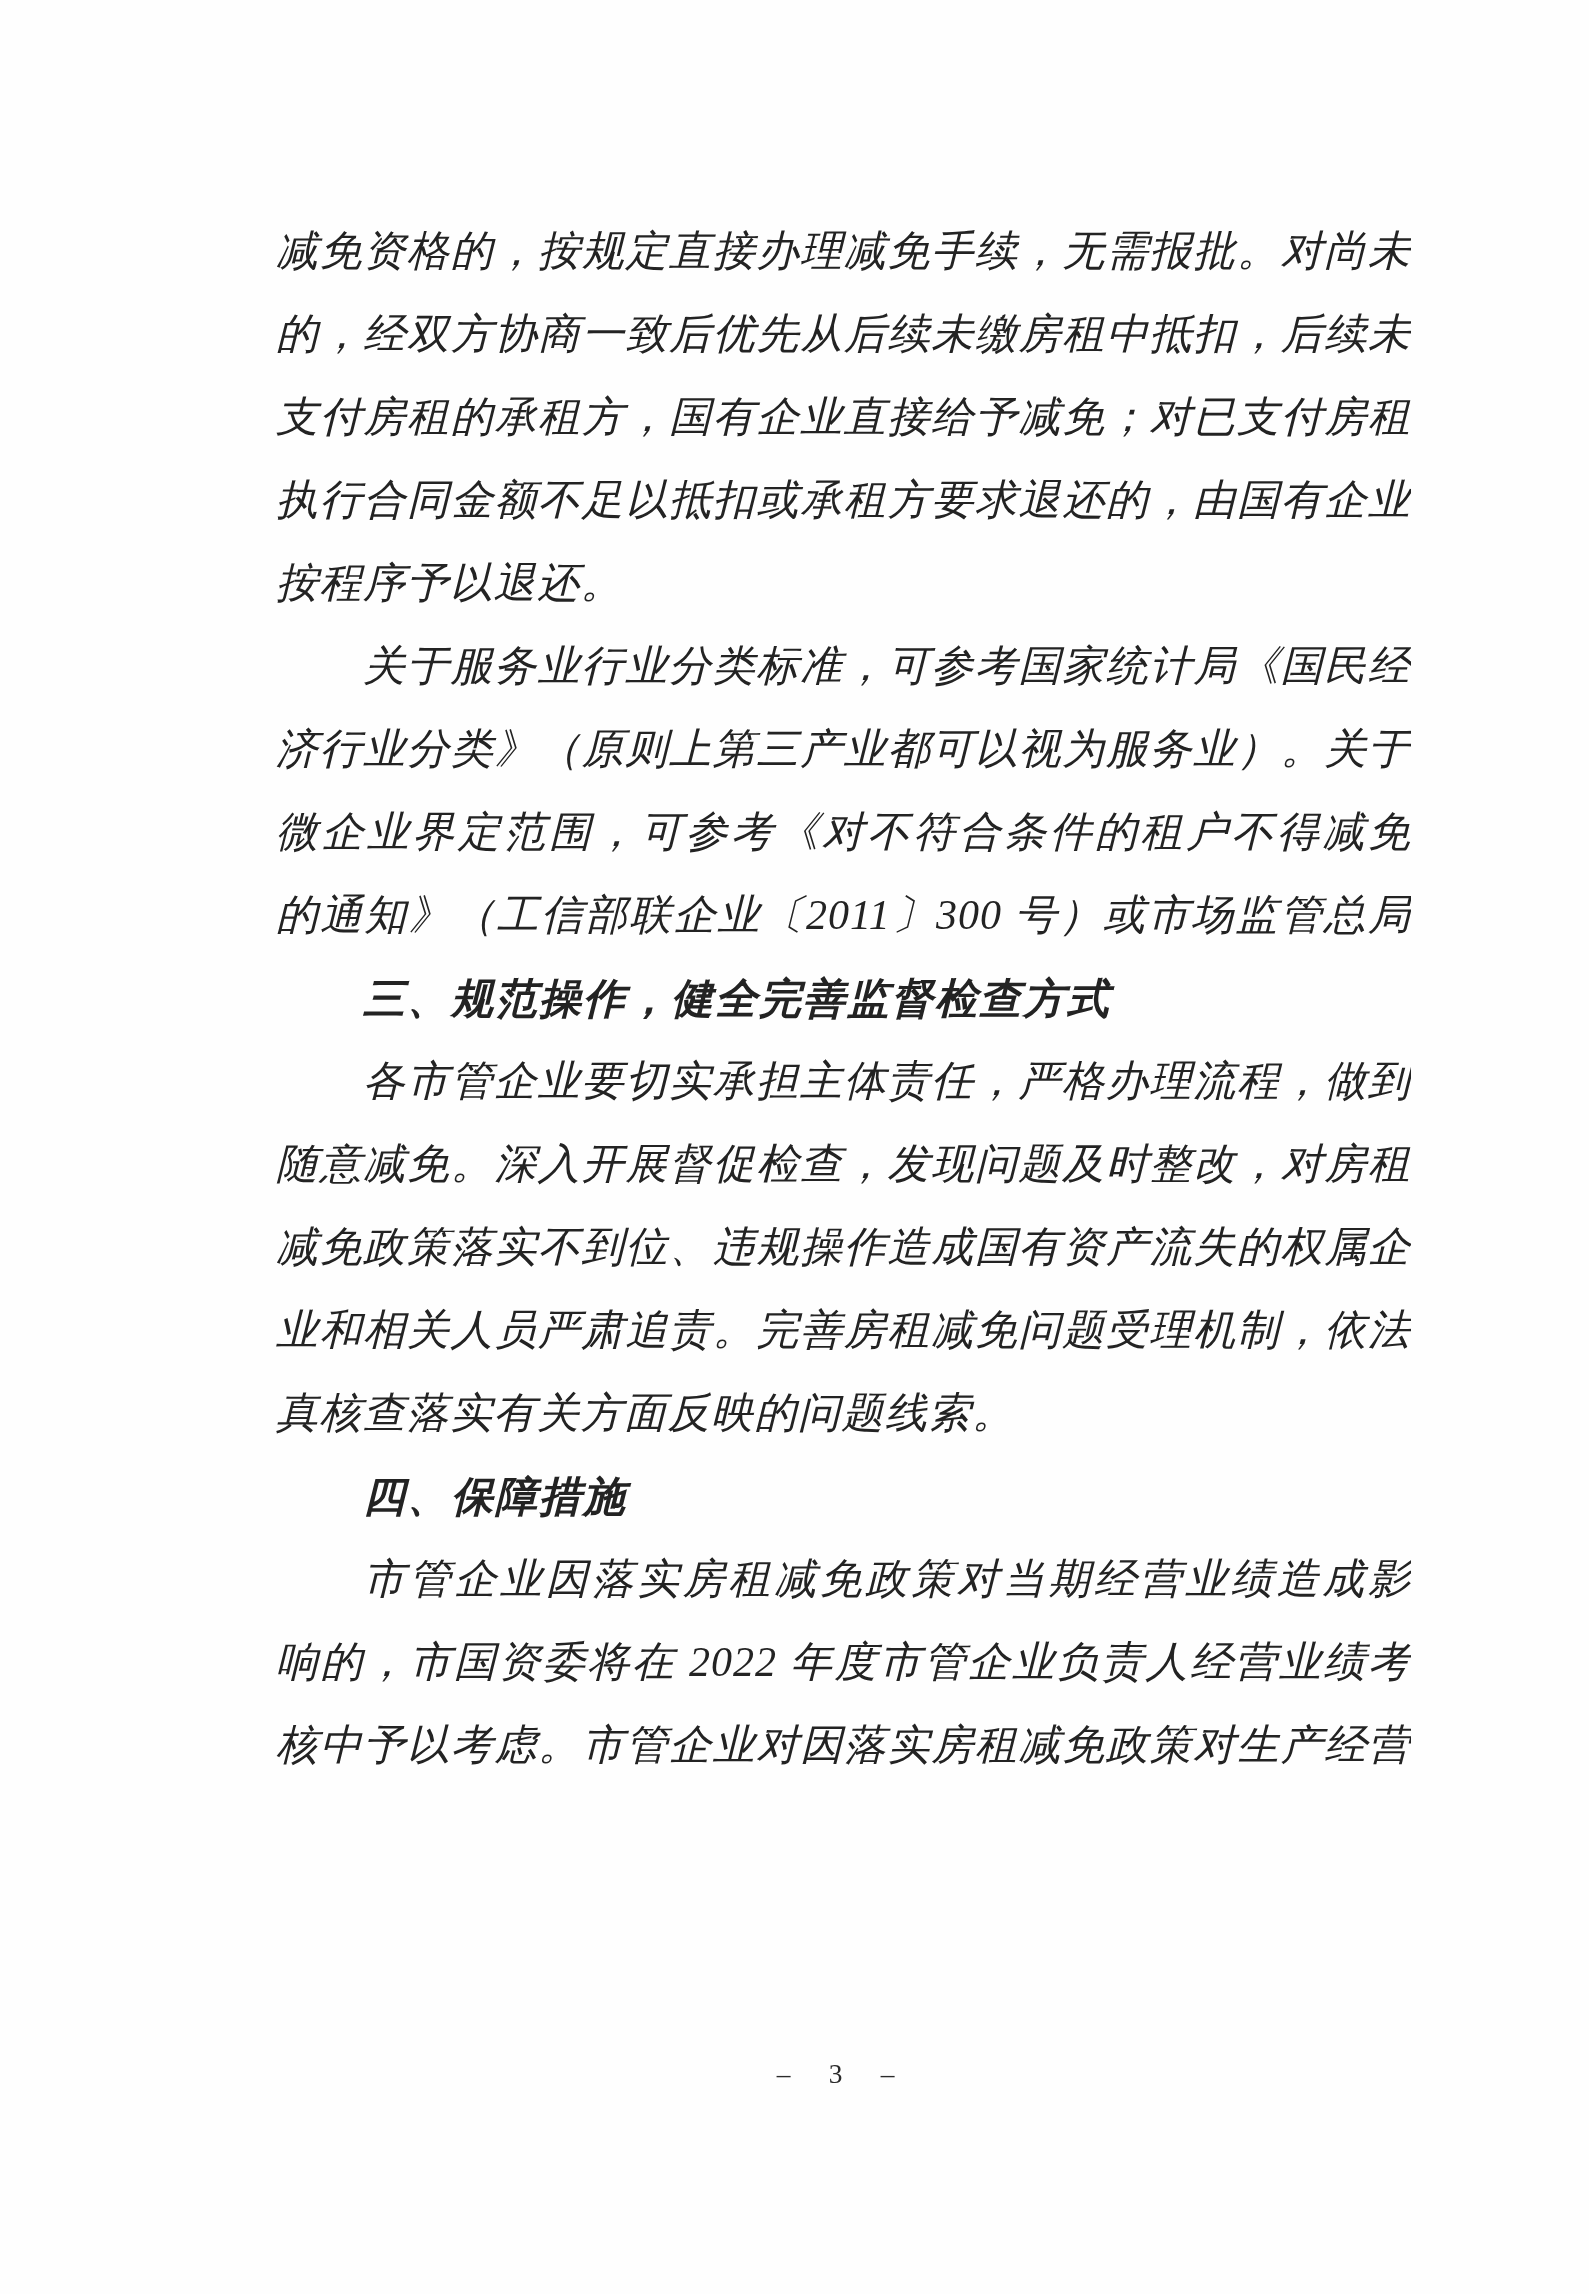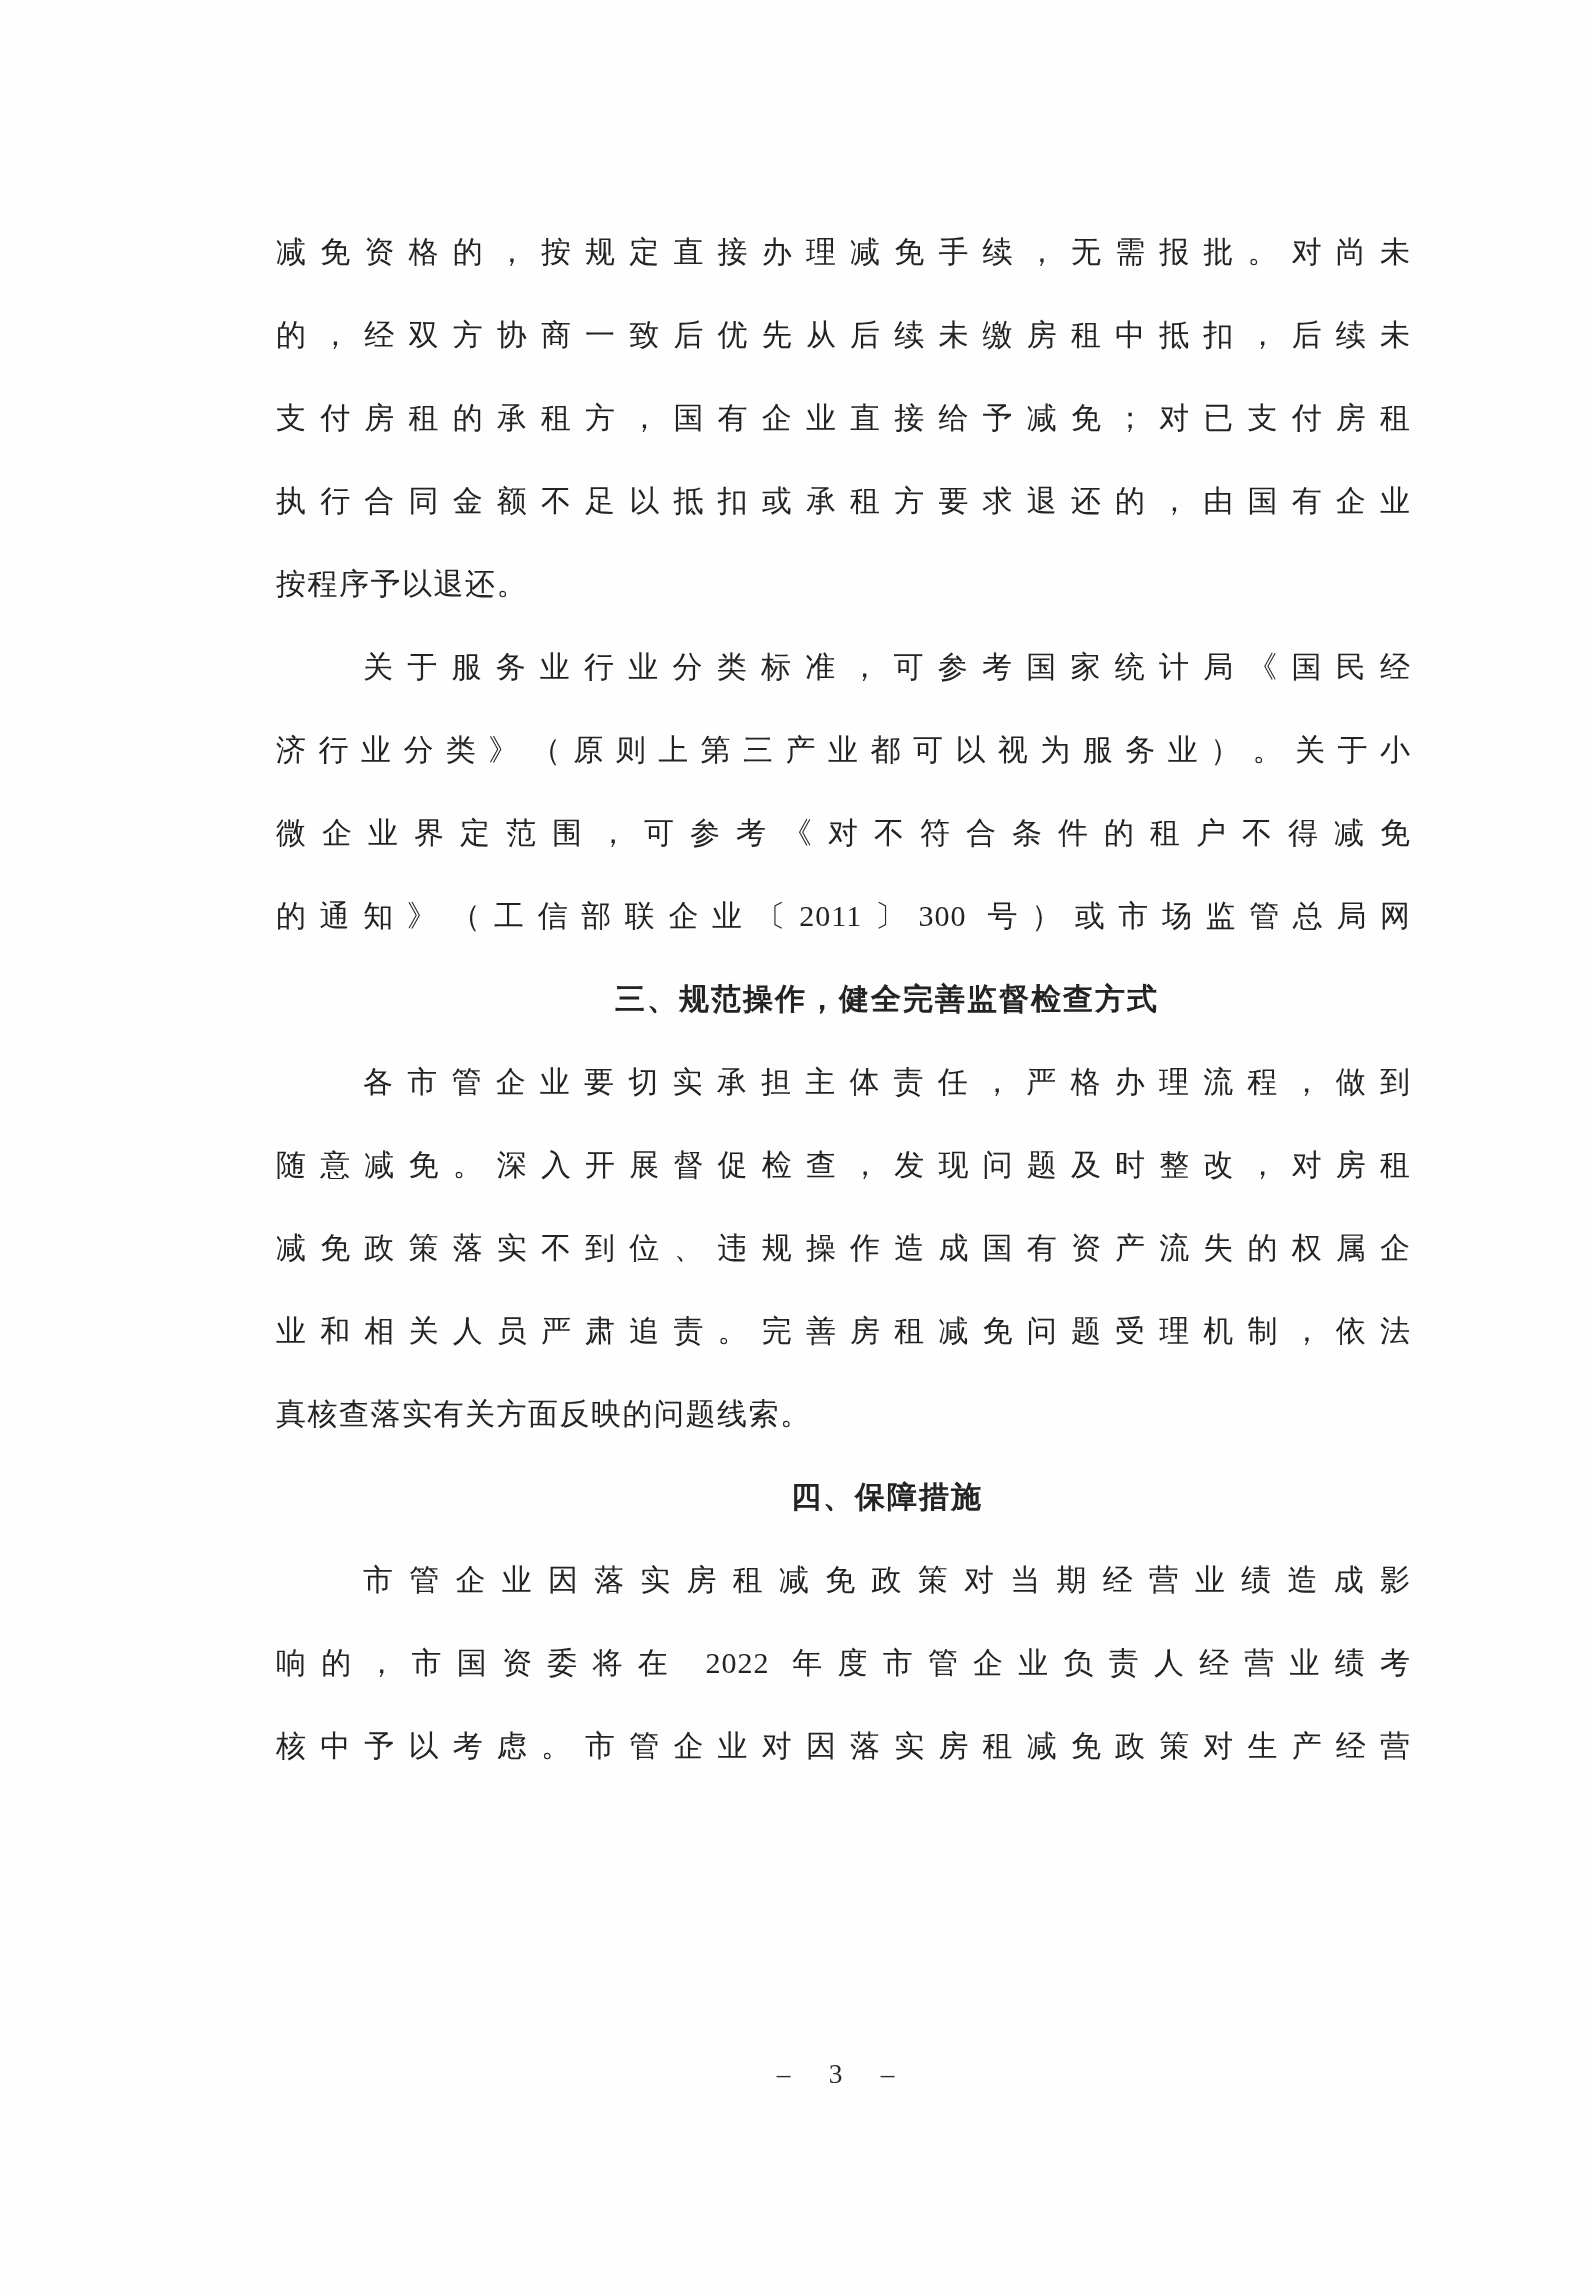--- a/index.html
+++ b/index.html
@@ -20,42 +20,43 @@
     position: absolute;
     left: 276px;
     top: 210px;
     width: 1135px;
   }
   .line {
     box-sizing: border-box;
     width: 100%;
     height: 83px;
     line-height: 83px;
-    font-size: 30px;
+    font-size: 42px;
     letter-spacing: 1px;
     white-space: normal;
     overflow: hidden;
+    font-style: italic;
   }
   .line.justify {
     text-align: justify;
     text-align-last: justify;
     text-justify: inter-character;
   }
   .line.left {
     text-align: left;
     letter-spacing: 1.5px;
   }
   .line.indent {
     padding-left: 87px;
   }
   .line.heading {
     font-family: "Liberation Sans", sans-serif;
     font-weight: 700;
     letter-spacing: 2px;
-    text-align: center;
+    text-align: left;
   }
   .page-num {
     position: absolute;
     left: 276px;
     top: 2055px;
     width: 1135px;
     height: 39px;
     line-height: 39px;
     text-align: center;
     font-size: 27.4px;

